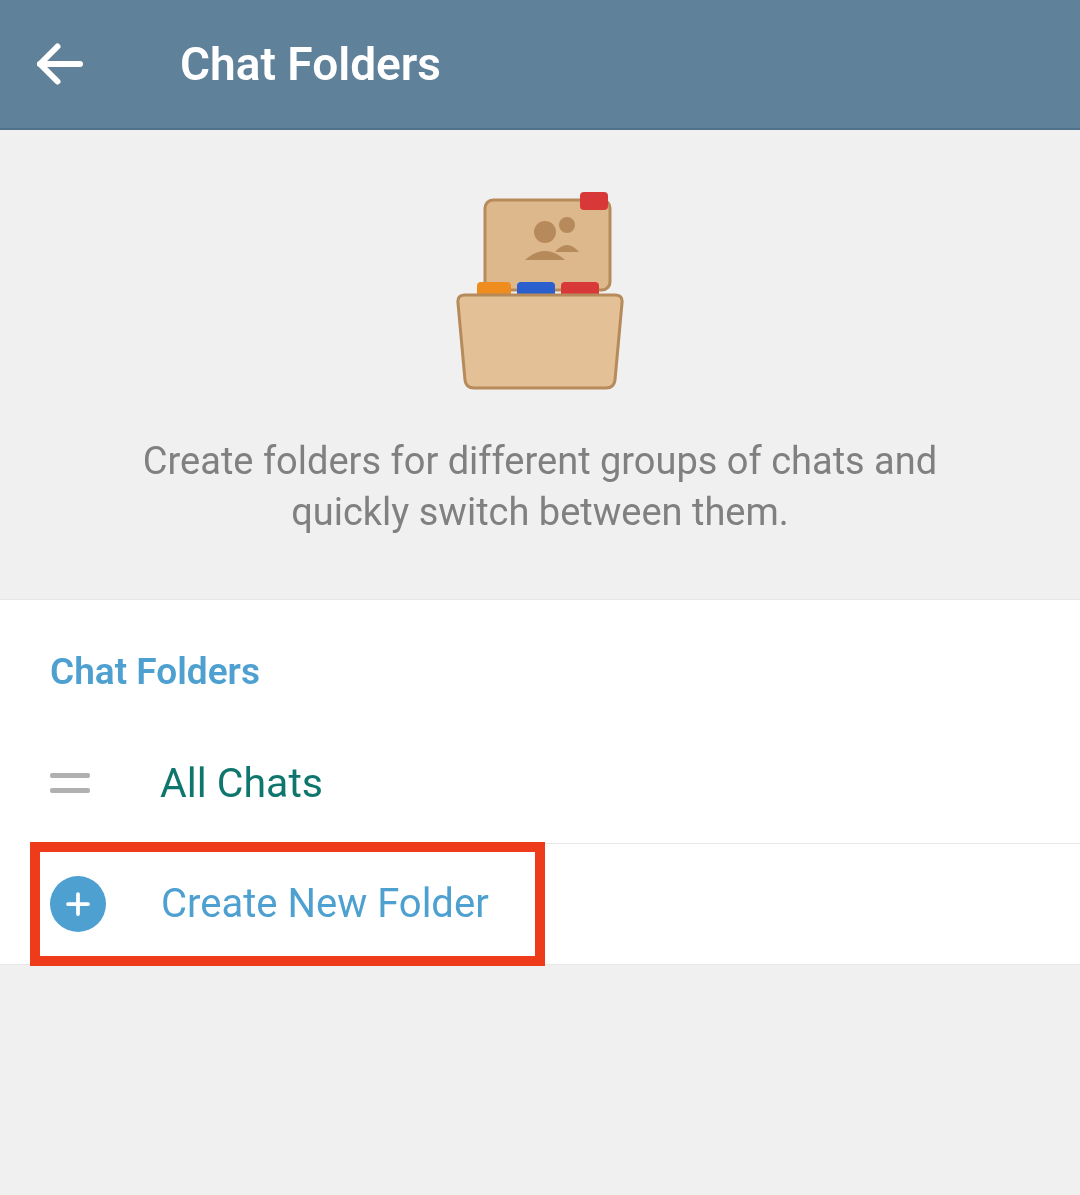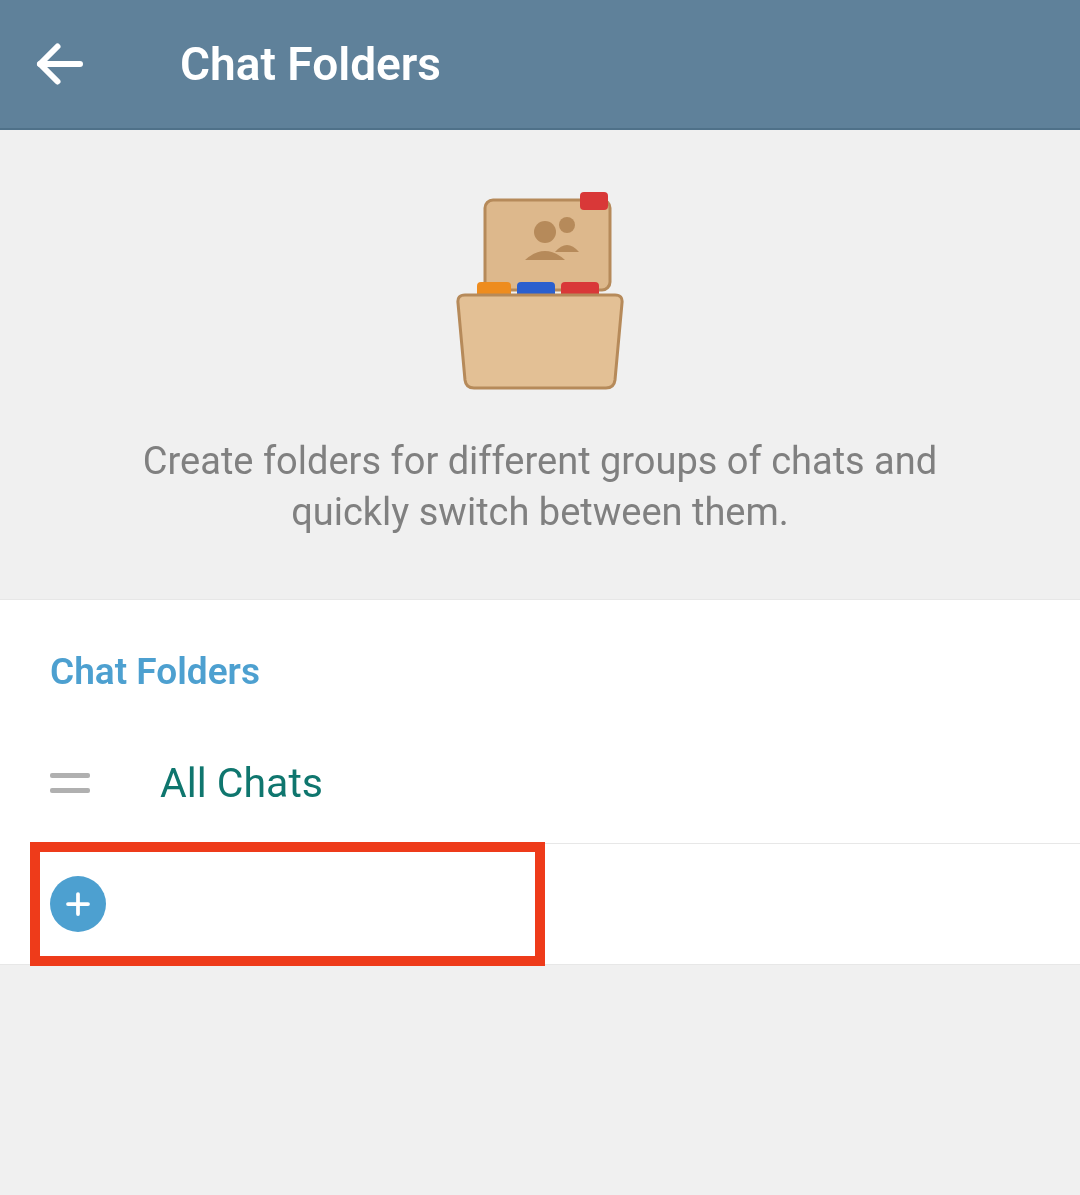--- a/index.html
+++ b/index.html
@@ -177,16 +177,17 @@
   <div class="divider"></div>
 
   <div class="create-row">
     <div class="highlight-wrapper"></div>
     <div class="plus-circle">
       <svg width="30" height="30" viewBox="0 0 24 24" fill="none" stroke="#ffffff" stroke-width="3" stroke-linecap="round">
         <line x1="12" y1="4" x2="12" y2="20"></line>
         <line x1="4" y1="12" x2="20" y2="12"></line>
       </svg>
     </div>
+    <div class="create-label">Create New Folder</div>
   </div>
 </div>
 
 <div class="footer-gap"></div>
 
 </body></html>

